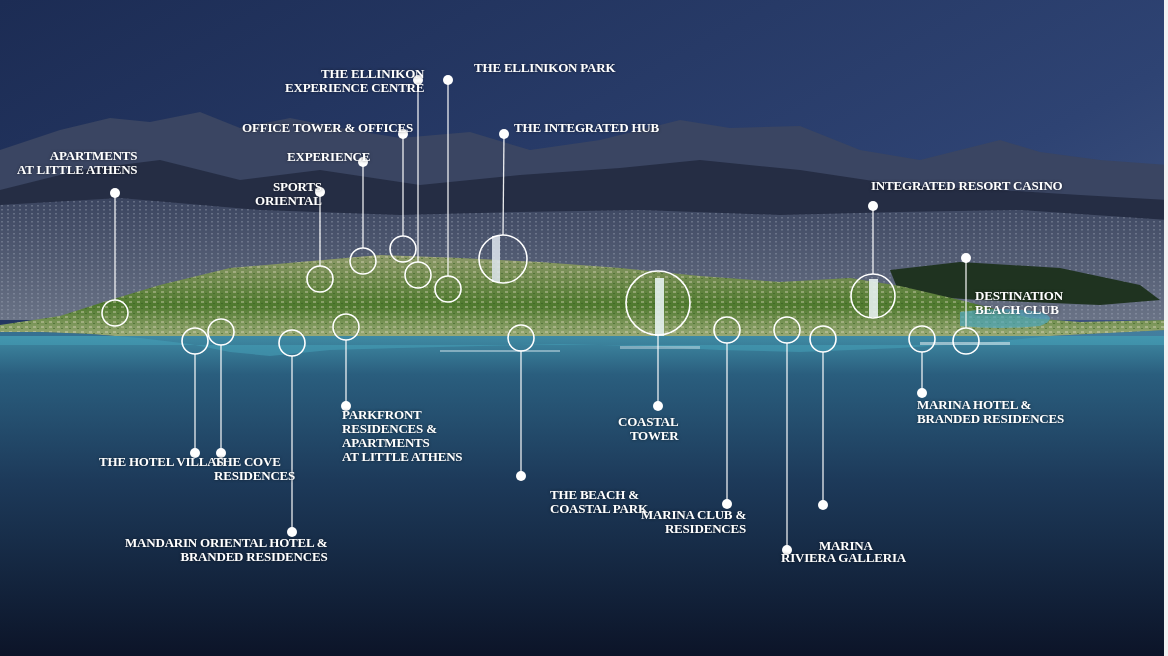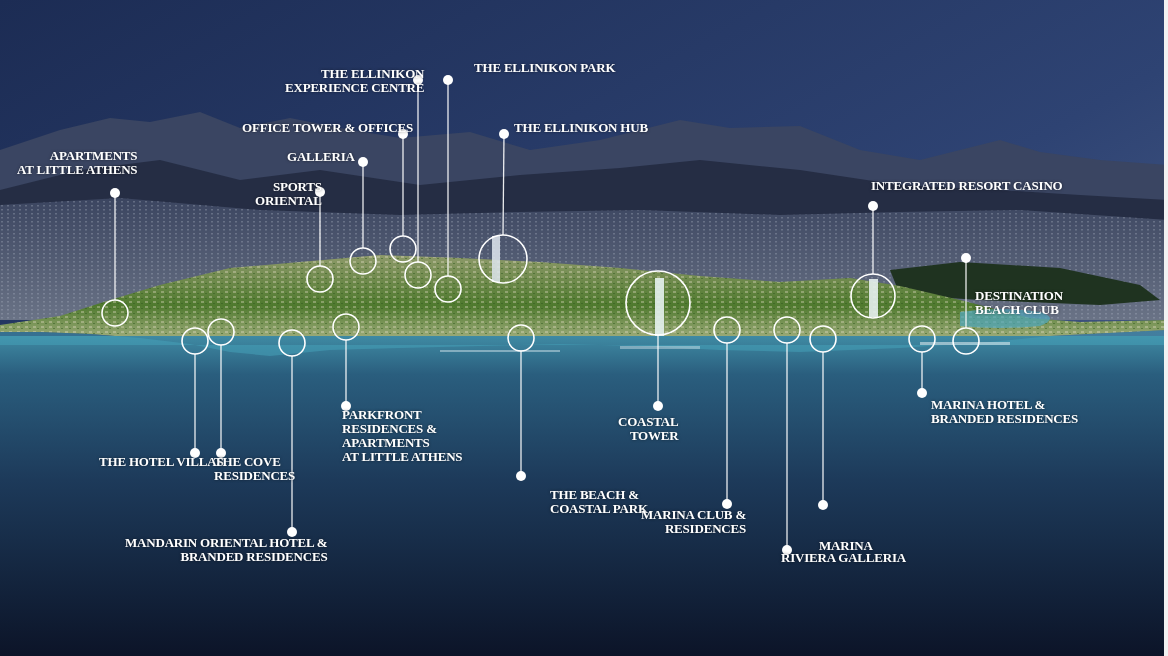--- a/index.html
+++ b/index.html
@@ -181,42 +181,42 @@
         <line x1="922" y1="393" x2="922" y2="352" stroke="#ffffff" stroke-width="1.3" opacity="0.9"></line>
         <circle cx="922" cy="339" r="13" fill="none" stroke="#ffffff" stroke-width="1.6" class="pin-hit"></circle>
         <circle cx="922" cy="393" r="5" fill="#ffffff" class="pin-hit"></circle>
       </g>
     </svg>
   <div id="labels-layer">
       <div class="label right" style="left: 17px; top: 149px;">APARTMENTS
 AT LITTLE ATHENS</div>
       <div class="label right" style="left: 255px; top: 180px;">SPORTS
 ORIENTAL</div>
-      <div class="label right" style="left: 287px; top: 150px;">GALLERIA</div>
+      <div class="label right" style="left: 287px; top: 150px;">EXPERIENCE</div>
       <div class="label right" style="left: 242px; top: 121px;">OFFICE TOWER &amp; OFFICES</div>
       <div class="label right" style="left: 285px; top: 67px;">THE ELLINIKON
 EXPERIENCE CENTRE</div>
       <div class="label left" style="left: 458px; top: 61px; margin-left: 16px;">THE ELLINIKON PARK</div>
-      <div class="label left" style="left: 514px; top: 121px;">THE ELLINIKON HUB</div>
+      <div class="label left" style="left: 514px; top: 121px;">THE INTEGRATED HUB</div>
       <div class="label left" style="left: 871px; top: 179px;">INTEGRATED RESORT CASINO</div>
       <div class="label left" style="left: 975px; top: 245px; margin-top: 44px;">DESTINATION
 BEACH CLUB</div>
       <div class="label right" style="left: 99px; top: 455px;">THE HOTEL VILLAS</div>
       <div class="label left" style="left: 214px; top: 455px;">THE COVE
 RESIDENCES</div>
       <div class="label right" style="left: 125px; top: 536px;">MANDARIN ORIENTAL HOTEL &amp;
 BRANDED RESIDENCES</div>
       <div class="label left" style="left: 342px; top: 408px;">PARKFRONT
 RESIDENCES &amp;
 APARTMENTS
 AT LITTLE ATHENS</div>
       <div class="label left" style="left: 514px; top: 488px; margin-left: 36px;">THE BEACH &amp;
 COASTAL PARK</div>
       <div class="label right" style="left: 618px; top: 415px;">COASTAL
 TOWER</div>
       <div class="label right" style="left: 641px; top: 508px;">MARINA CLUB &amp;
 RESIDENCES</div>
       <div class="label left" style="left: 781px; top: 551px;">RIVIERA GALLERIA</div>
       <div class="label left" style="left: 819px; top: 508px; margin-top: 31px;">MARINA</div>
-      <div class="label left" style="left: 917px; top: 398px; margin-left: 14px;">MARINA HOTEL &amp;
+      <div class="label left" style="left: 917px; top: 398px;">MARINA HOTEL &amp;
 BRANDED RESIDENCES</div>
     </div>
 </div>
 
 </body></html>

